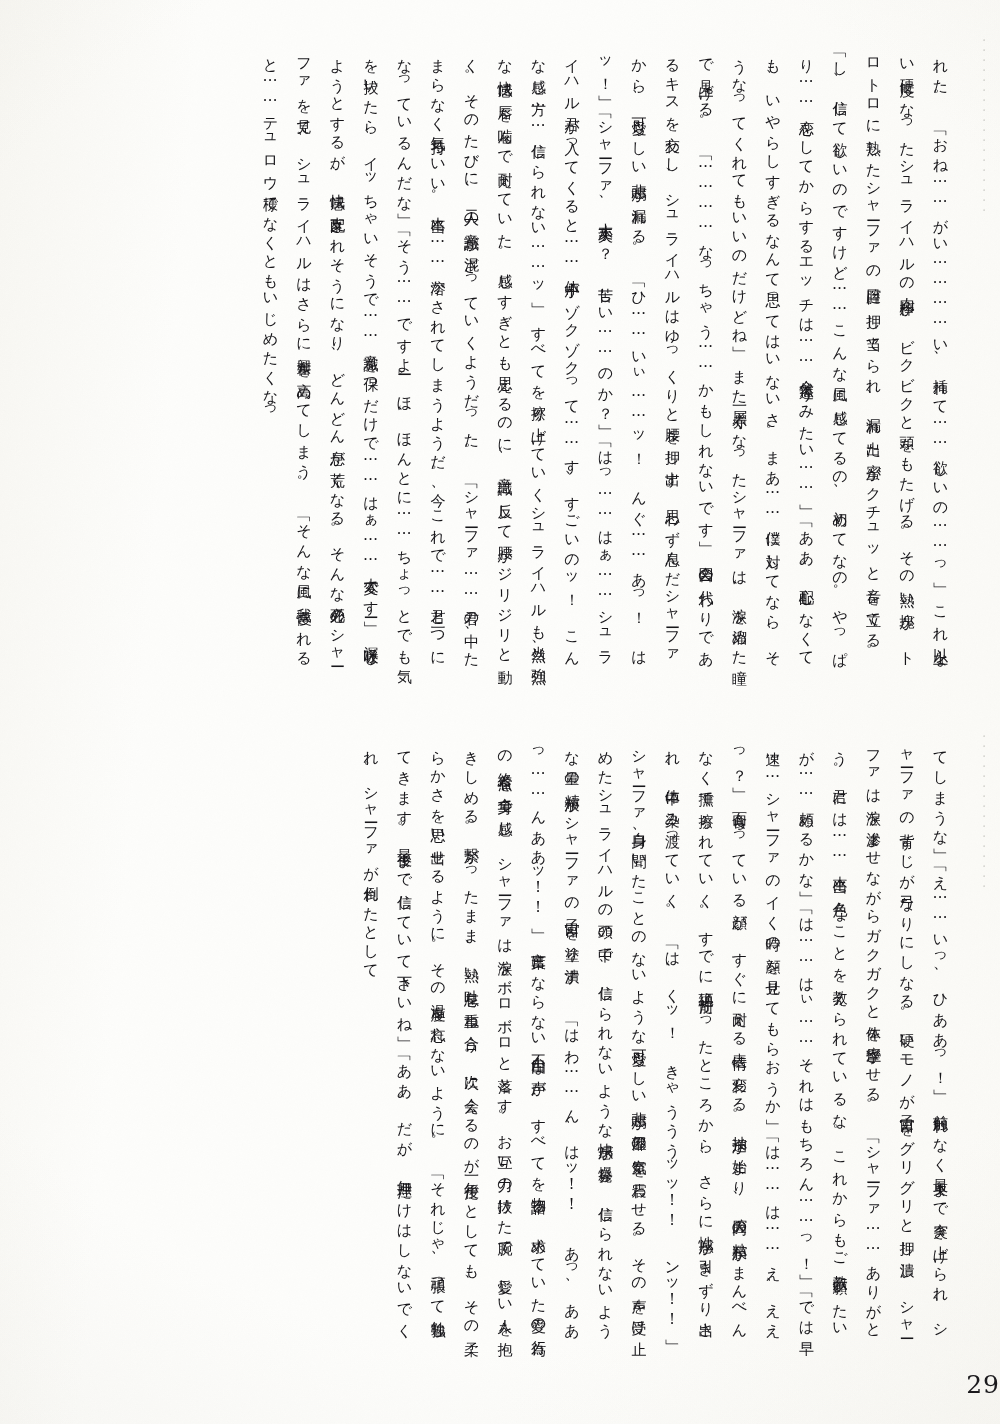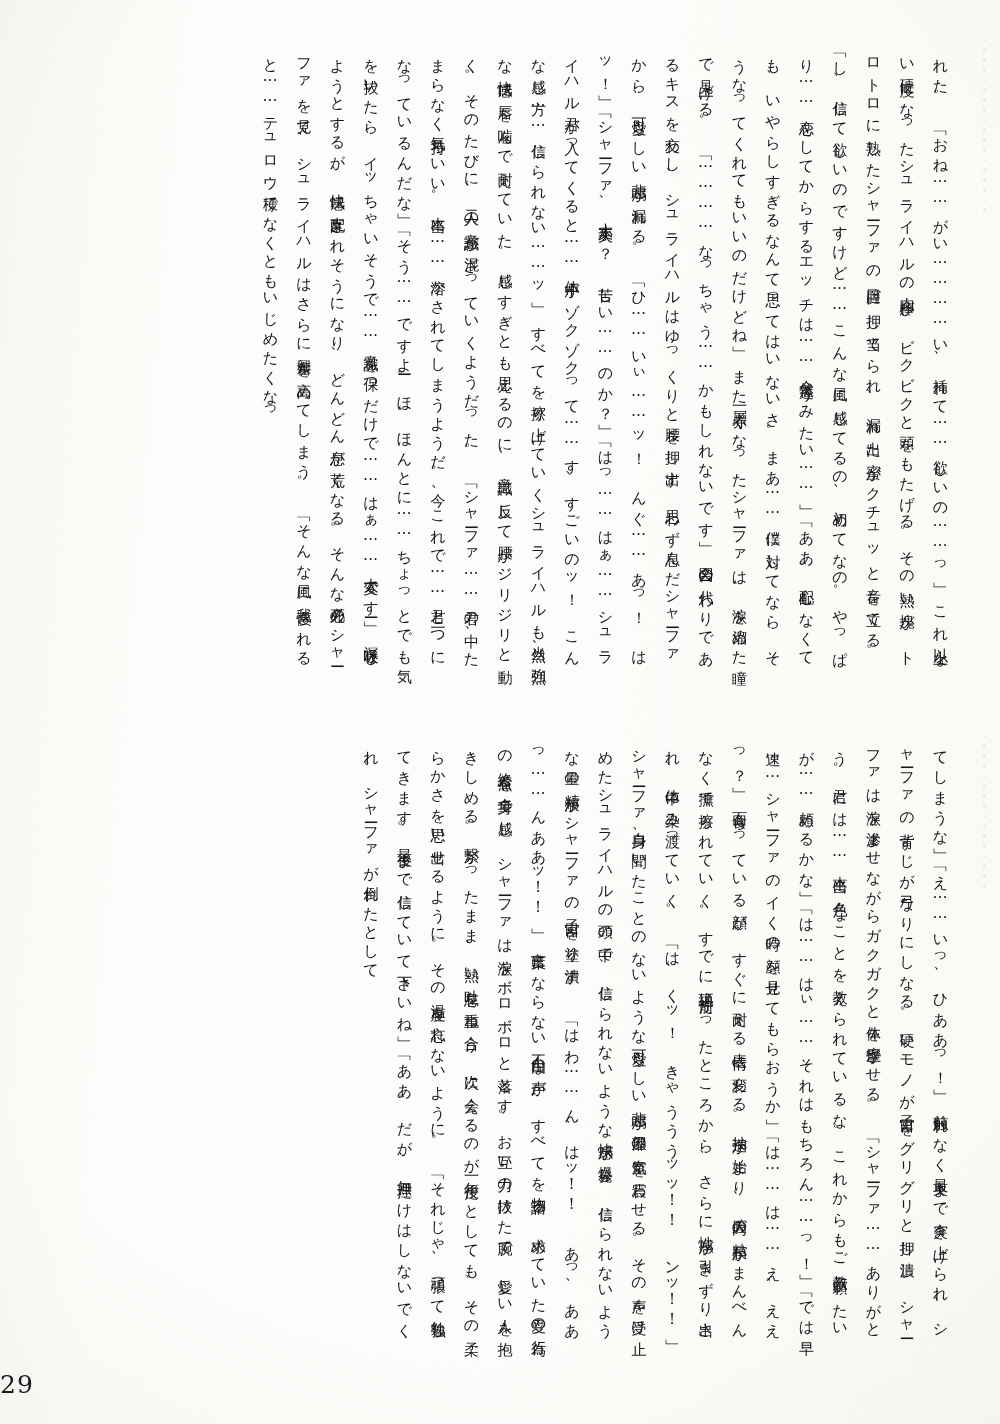--- a/index.html
+++ b/index.html
@@ -59,21 +59,21 @@
     height: 592px;
     width: 912px;
   }
 
   
   #page-number {
     position: absolute;
     left: 0;
     right: 0;
     top: 1370px;
-    text-align: left;
+    text-align: right;
     font-family: "DejaVu Serif", "Liberation Serif", serif;
     font-size: 25px;
     color: #1b1a1d;
     letter-spacing: 1px;
     font-variant-numeric: oldstyle-nums;
   }
 
   
   .bleed {
     position: absolute;

